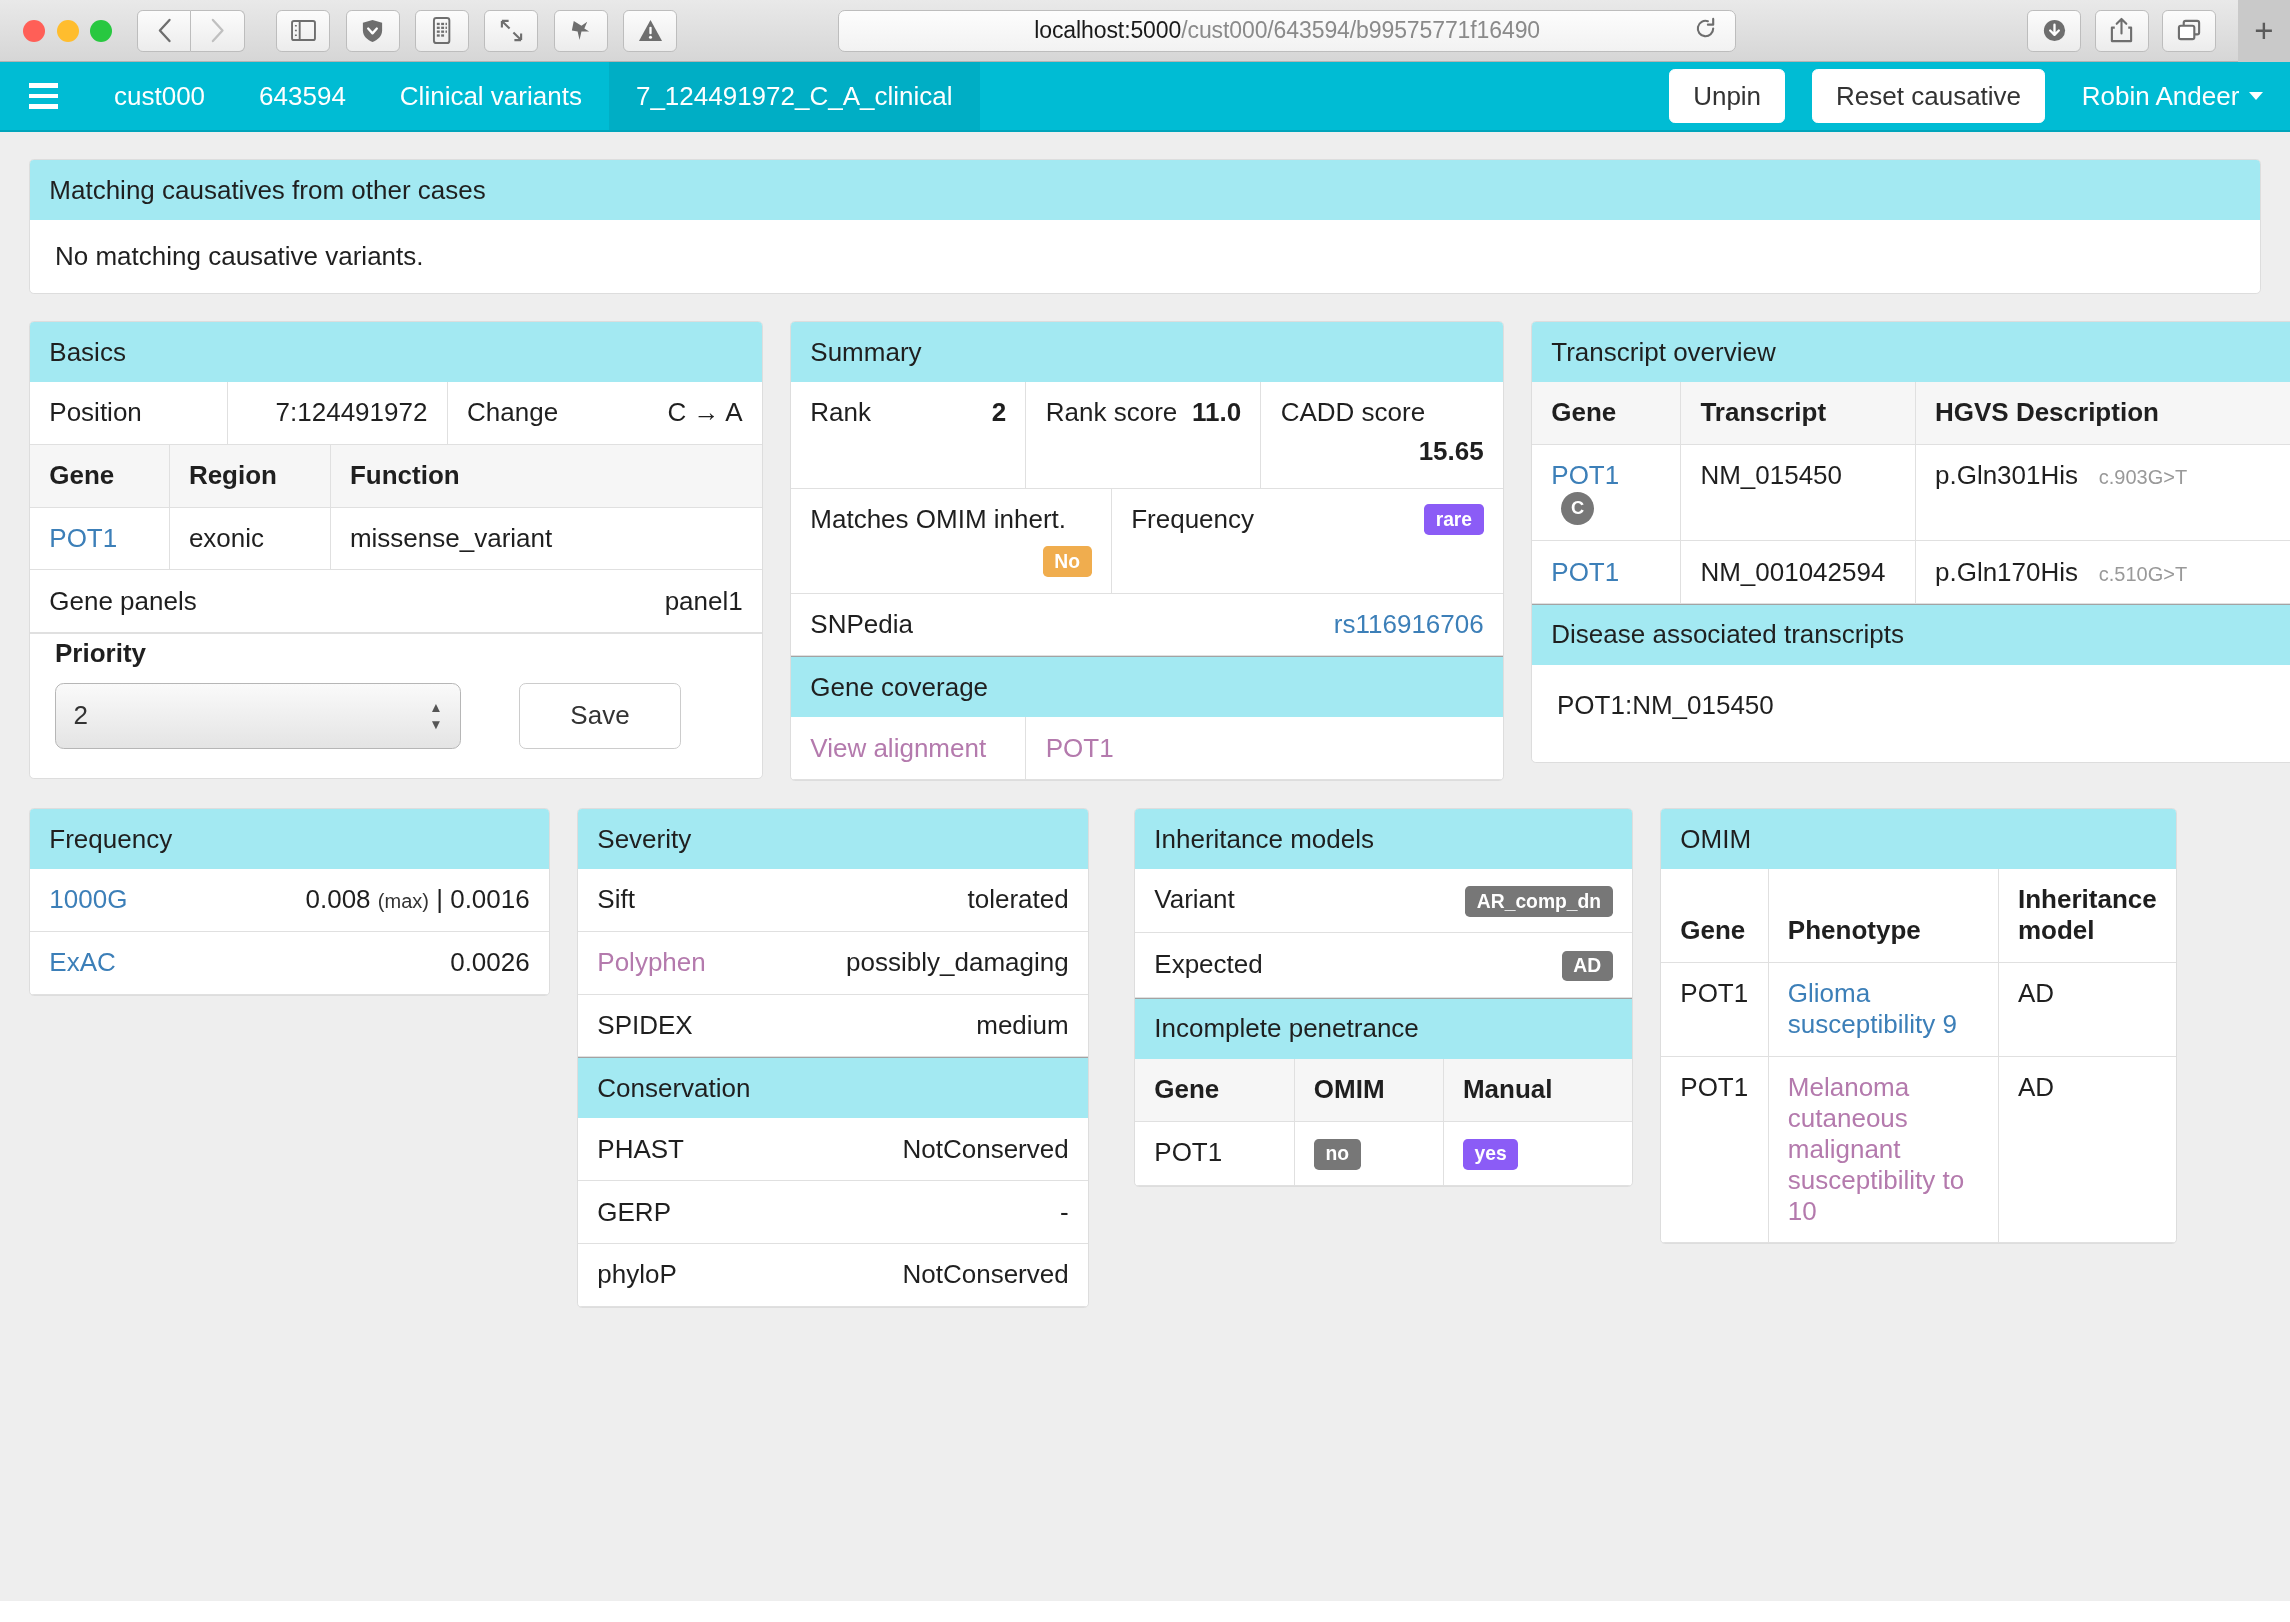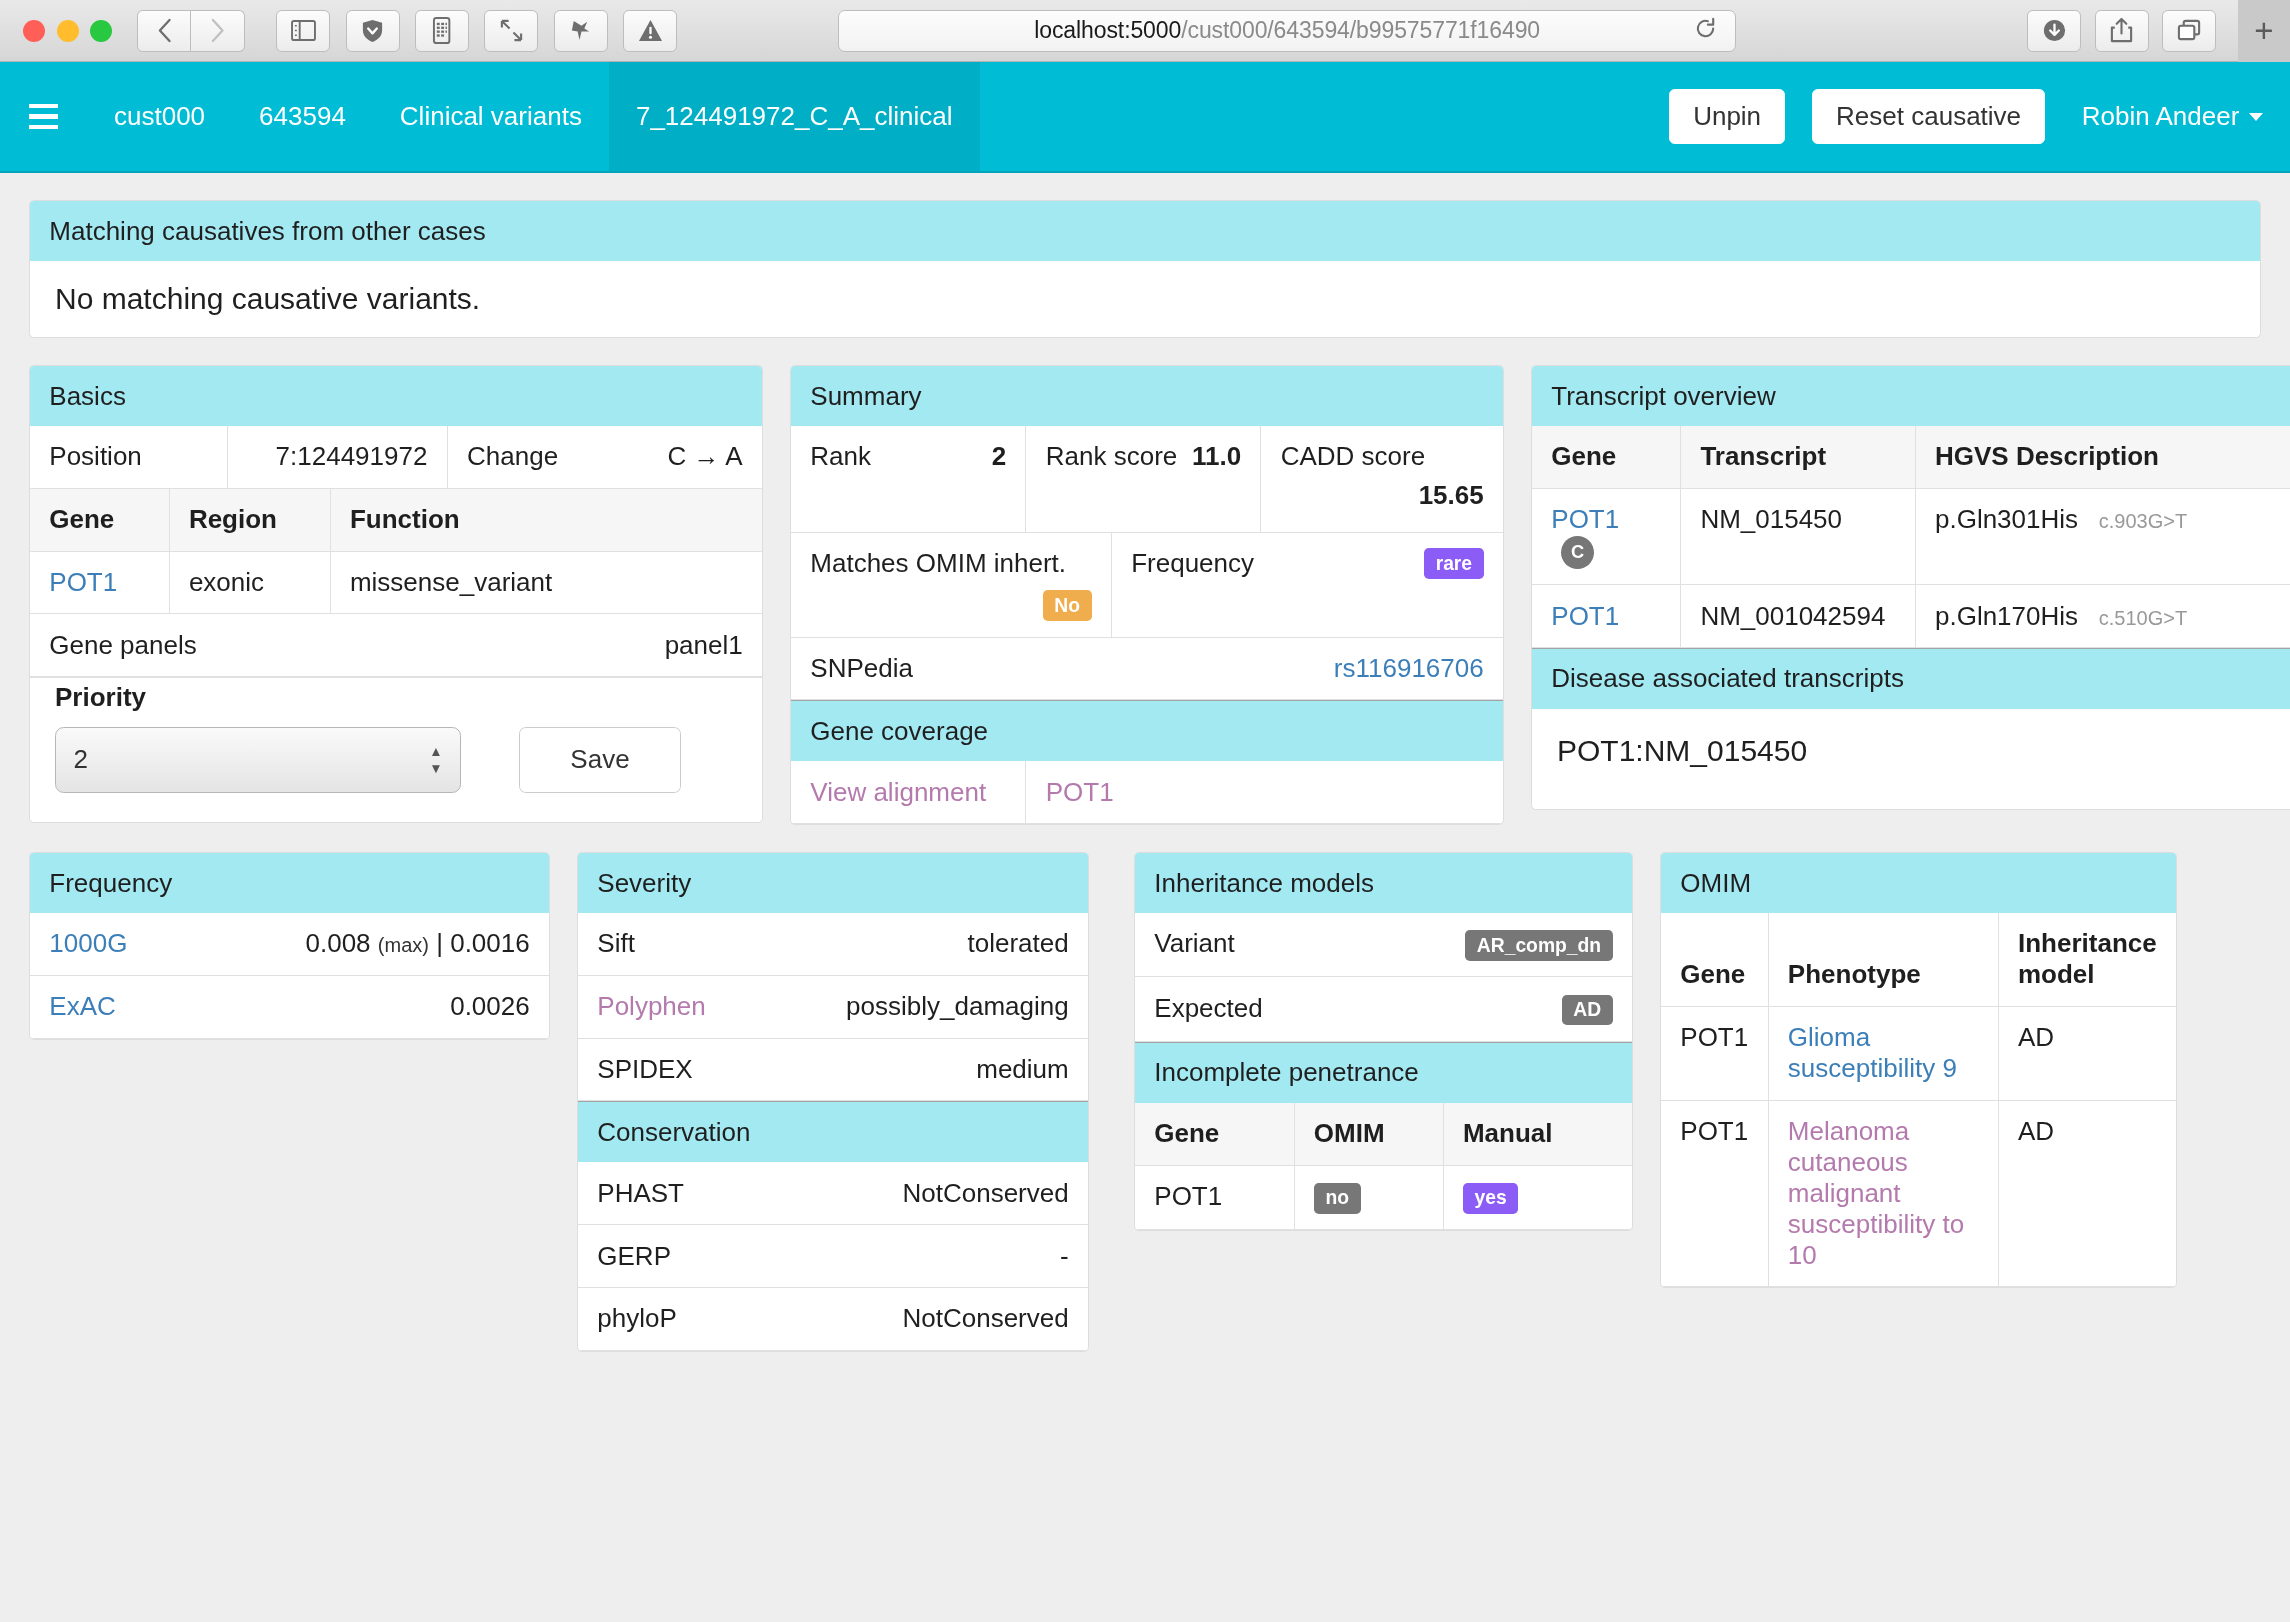--- a/index.html
+++ b/index.html
@@ -61,21 +61,21 @@
   .plus-tab {
     width: 52px; height: 62px;
     background: #c9c9c9;
     display: flex; align-items: center; justify-content: center;
     color: #5a5a5a; font-size: 33px; font-weight: 300;
     position: absolute; right: 0; top: 0;
   }
 
   
   .navbar {
-    height: 111px;
+    height: 70px;
     background: #00bcd4;
     display: flex; align-items: stretch;
     border-bottom: 2.9px solid #00a5bb;
   }
   .nav-hamburger {
     display: flex; flex-direction: column; justify-content: center; gap: 5.8px;
     padding: 0 29px;
   }
   .nav-hamburger span { display: block; width: 29px; height: 4.8px; background: #fff; }
   .nav-item {
@@ -188,21 +188,21 @@
     display: flex; flex-direction: column; gap: 3.9px; color: #555;
     font-size: 13.5px; line-height: 1;
   }
   .save-btn {
     width: 162px; height: 66px;
     background: #ffffff; border: 1px solid #cccccc; border-radius: 6.8px;
     font-size: 26px; color: #333;
     font-family: "Liberation Sans", sans-serif;
   }
 
-  .simple-body { padding: 21px 25px; font-size: 30px; color: #1f1f1f; }
+  .simple-body { padding: 21px 25px; font-size: 26px; color: #1f1f1f; }
 
   .hgvs-cell { white-space: nowrap; }
 </style>
 </head>
 <body>
 
 <div class="browser-chrome">
   <div class="traffic-lights">
     <div class="light red"></div>
     <div class="light yellow"></div>

